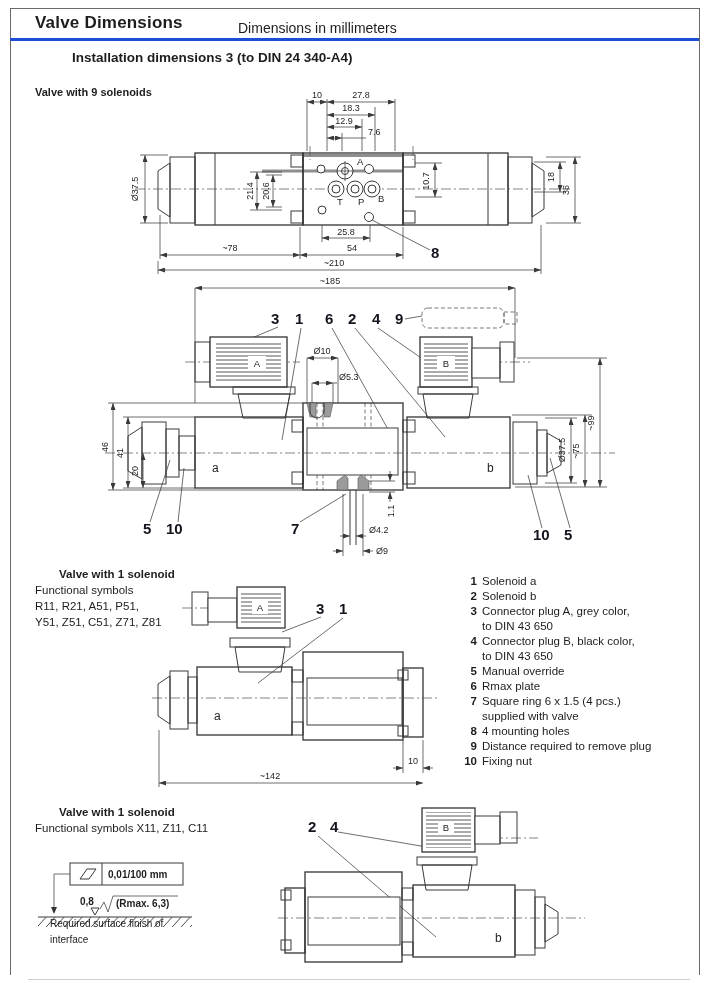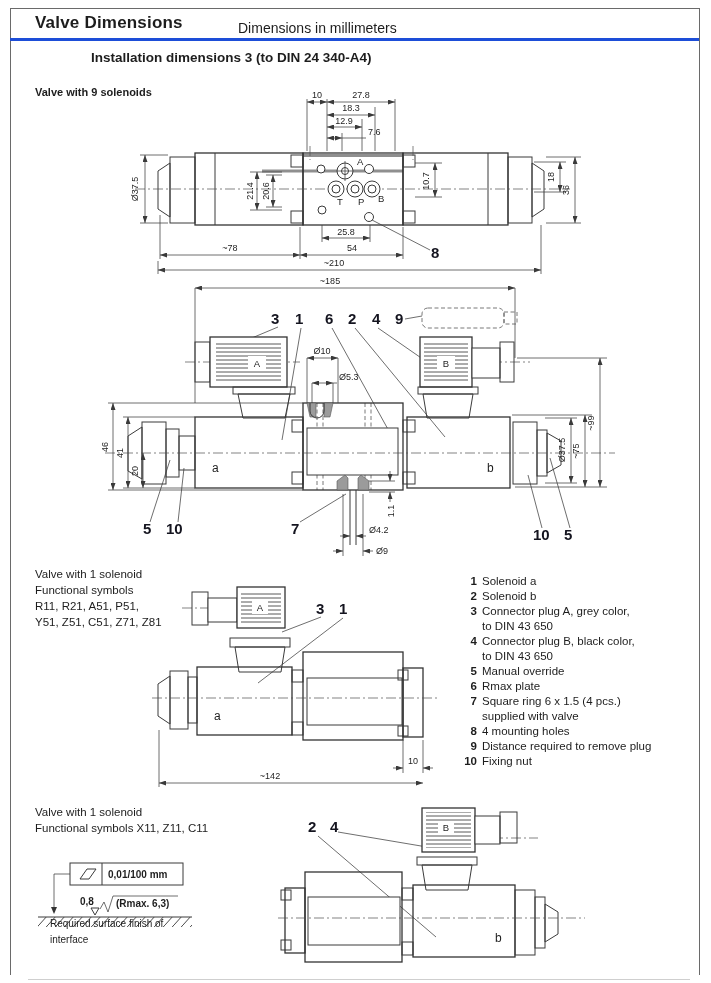--- a/index.html
+++ b/index.html
@@ -3,24 +3,24 @@
 <meta charset="utf-8">
 <style>
   html,body{margin:0;padding:0;background:#f7f7f5;}
   .page{position:relative;width:711px;height:983px;background:#fff;overflow:hidden;
         font-family:"Liberation Sans",sans-serif;color:#1d1d1d;}
   .frame{position:absolute;left:10px;top:8px;width:688px;height:966px;
          border-left:1.5px solid #6a6a6a;border-right:1.5px solid #6a6a6a;border-top:1.5px solid #6a6a6a;}
   .header{position:absolute;left:10px;top:8px;width:689px;height:30px;border-bottom:3px solid #1d4ed8;}
   .hTitle{position:absolute;left:25px;top:5px;font-size:17px;font-weight:700;letter-spacing:.2px;}
   .hSub{position:absolute;left:228px;top:12px;font-size:14px;}
-  .secTitle{position:absolute;left:44px;top:50px;font-size:13.5px;font-weight:700;padding-left:47px;}
+  .secTitle{position:absolute;left:25px;top:50px;font-size:13.5px;font-weight:700;padding-left:47px;}
   .lbl{position:absolute;font-size:11px;font-weight:700;}
   .tblock{position:absolute;font-size:11.5px;line-height:16px;}
-  .tblock .bt{font-weight:400;}
+  .tblock .bt{font-weight:700;margin-left:24px;}
   .legend{position:absolute;left:462px;top:574px;width:235px;font-size:11.5px;line-height:15px;}
   .lrow{display:flex;}
   .lnum{font-weight:700;width:15px;text-align:right;margin-right:5px;flex-shrink:0;}
   .caption{position:absolute;left:50px;top:916px;font-size:10px;line-height:16px;}
   .botline{position:absolute;left:28px;top:979px;width:662px;height:1px;background:#cfcfcf;}
   svg{position:absolute;overflow:visible;}
   .ln{stroke:#3b3b3b;stroke-width:1;fill:none;}
   .ln2{stroke:#333;stroke-width:1.3;fill:none;}
   .cl{stroke:#4d4d4d;stroke-width:.7;stroke-dasharray:10 3 2 3;fill:none;}
   .hd{stroke:#555;stroke-width:.8;stroke-dasharray:4 2.5;fill:none;}

